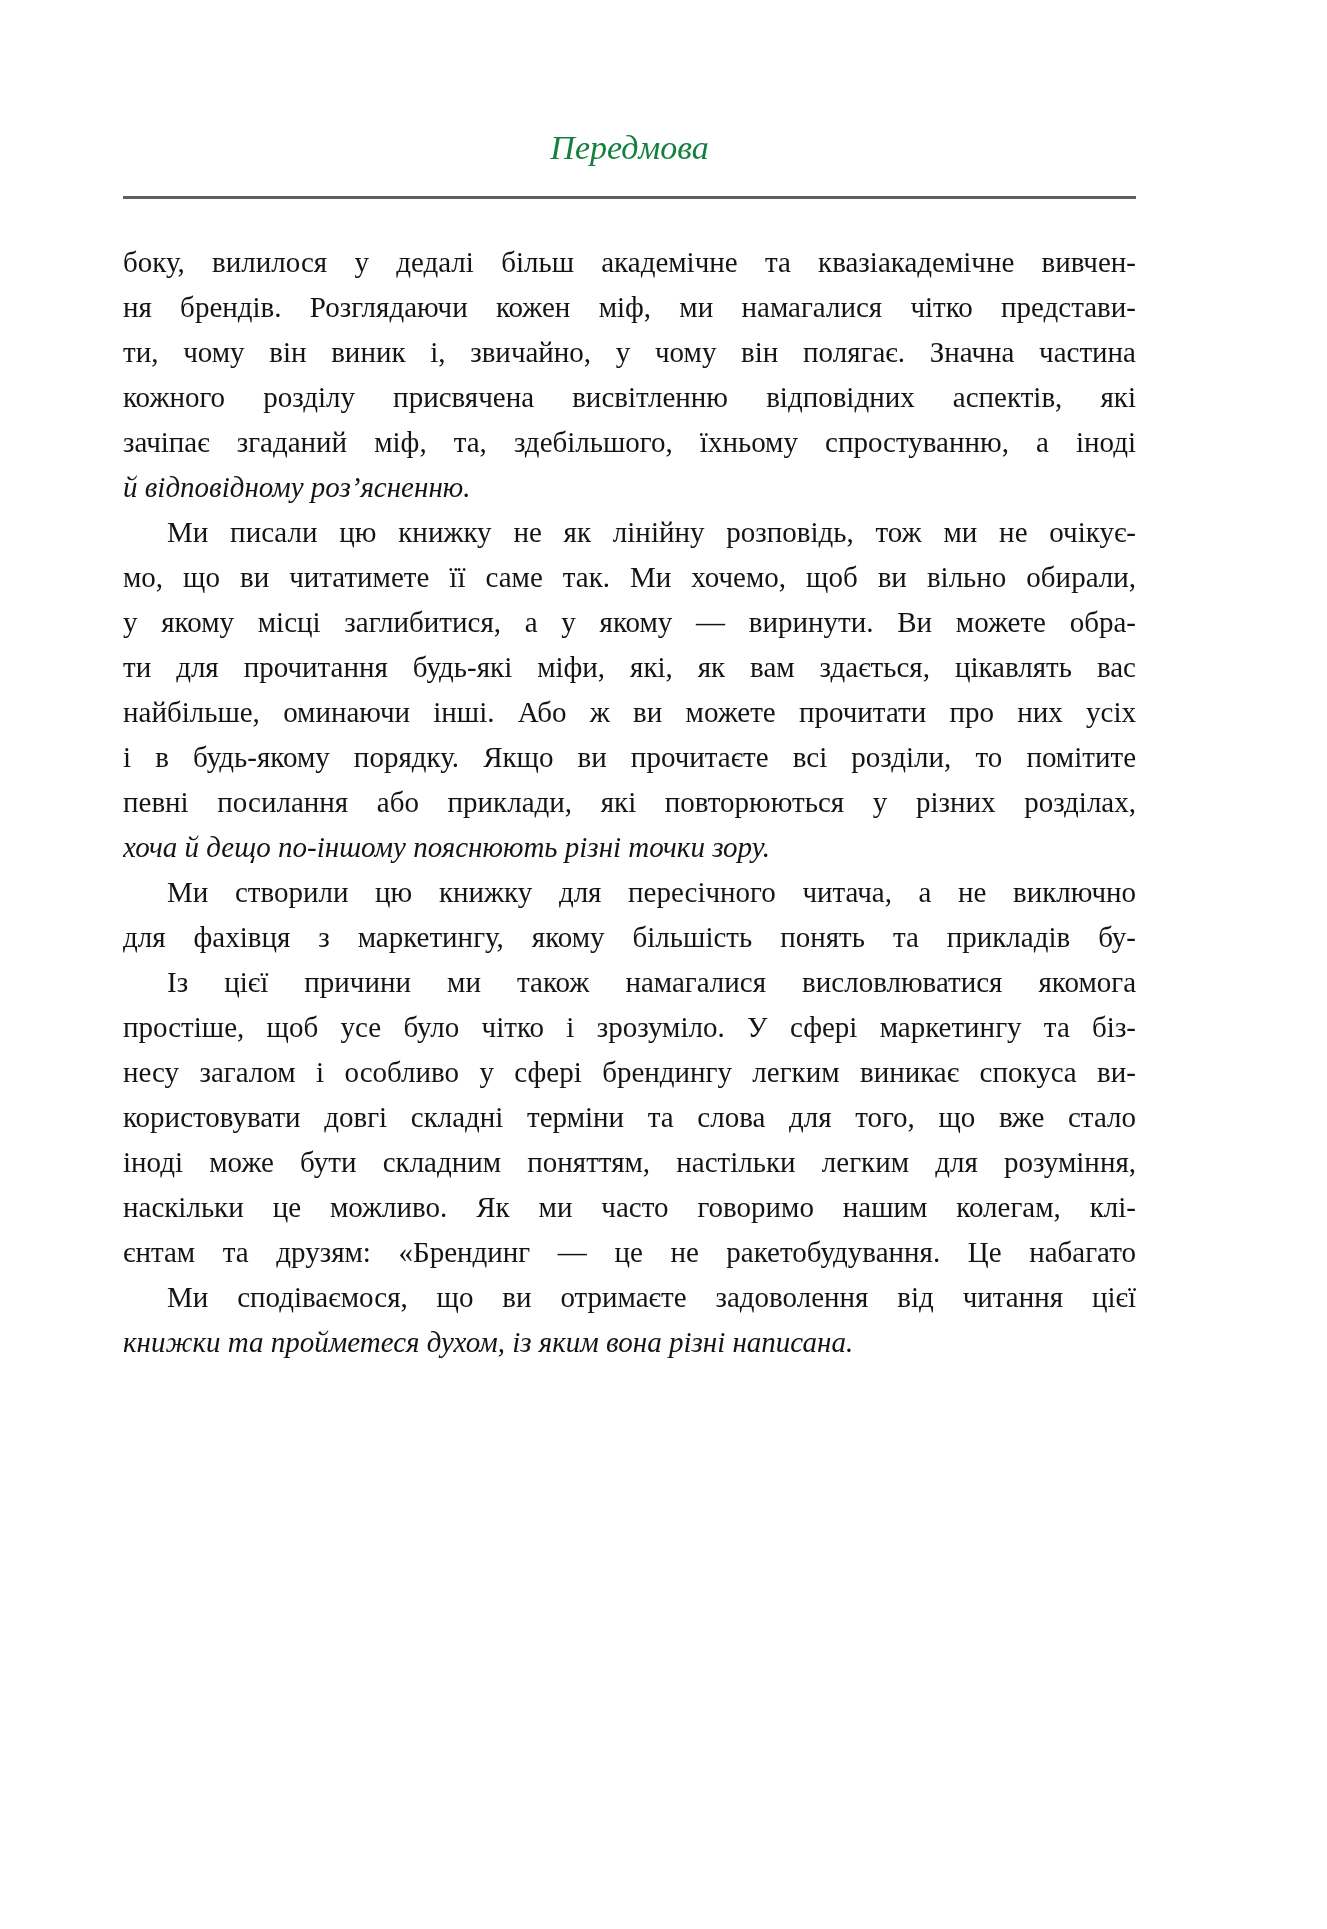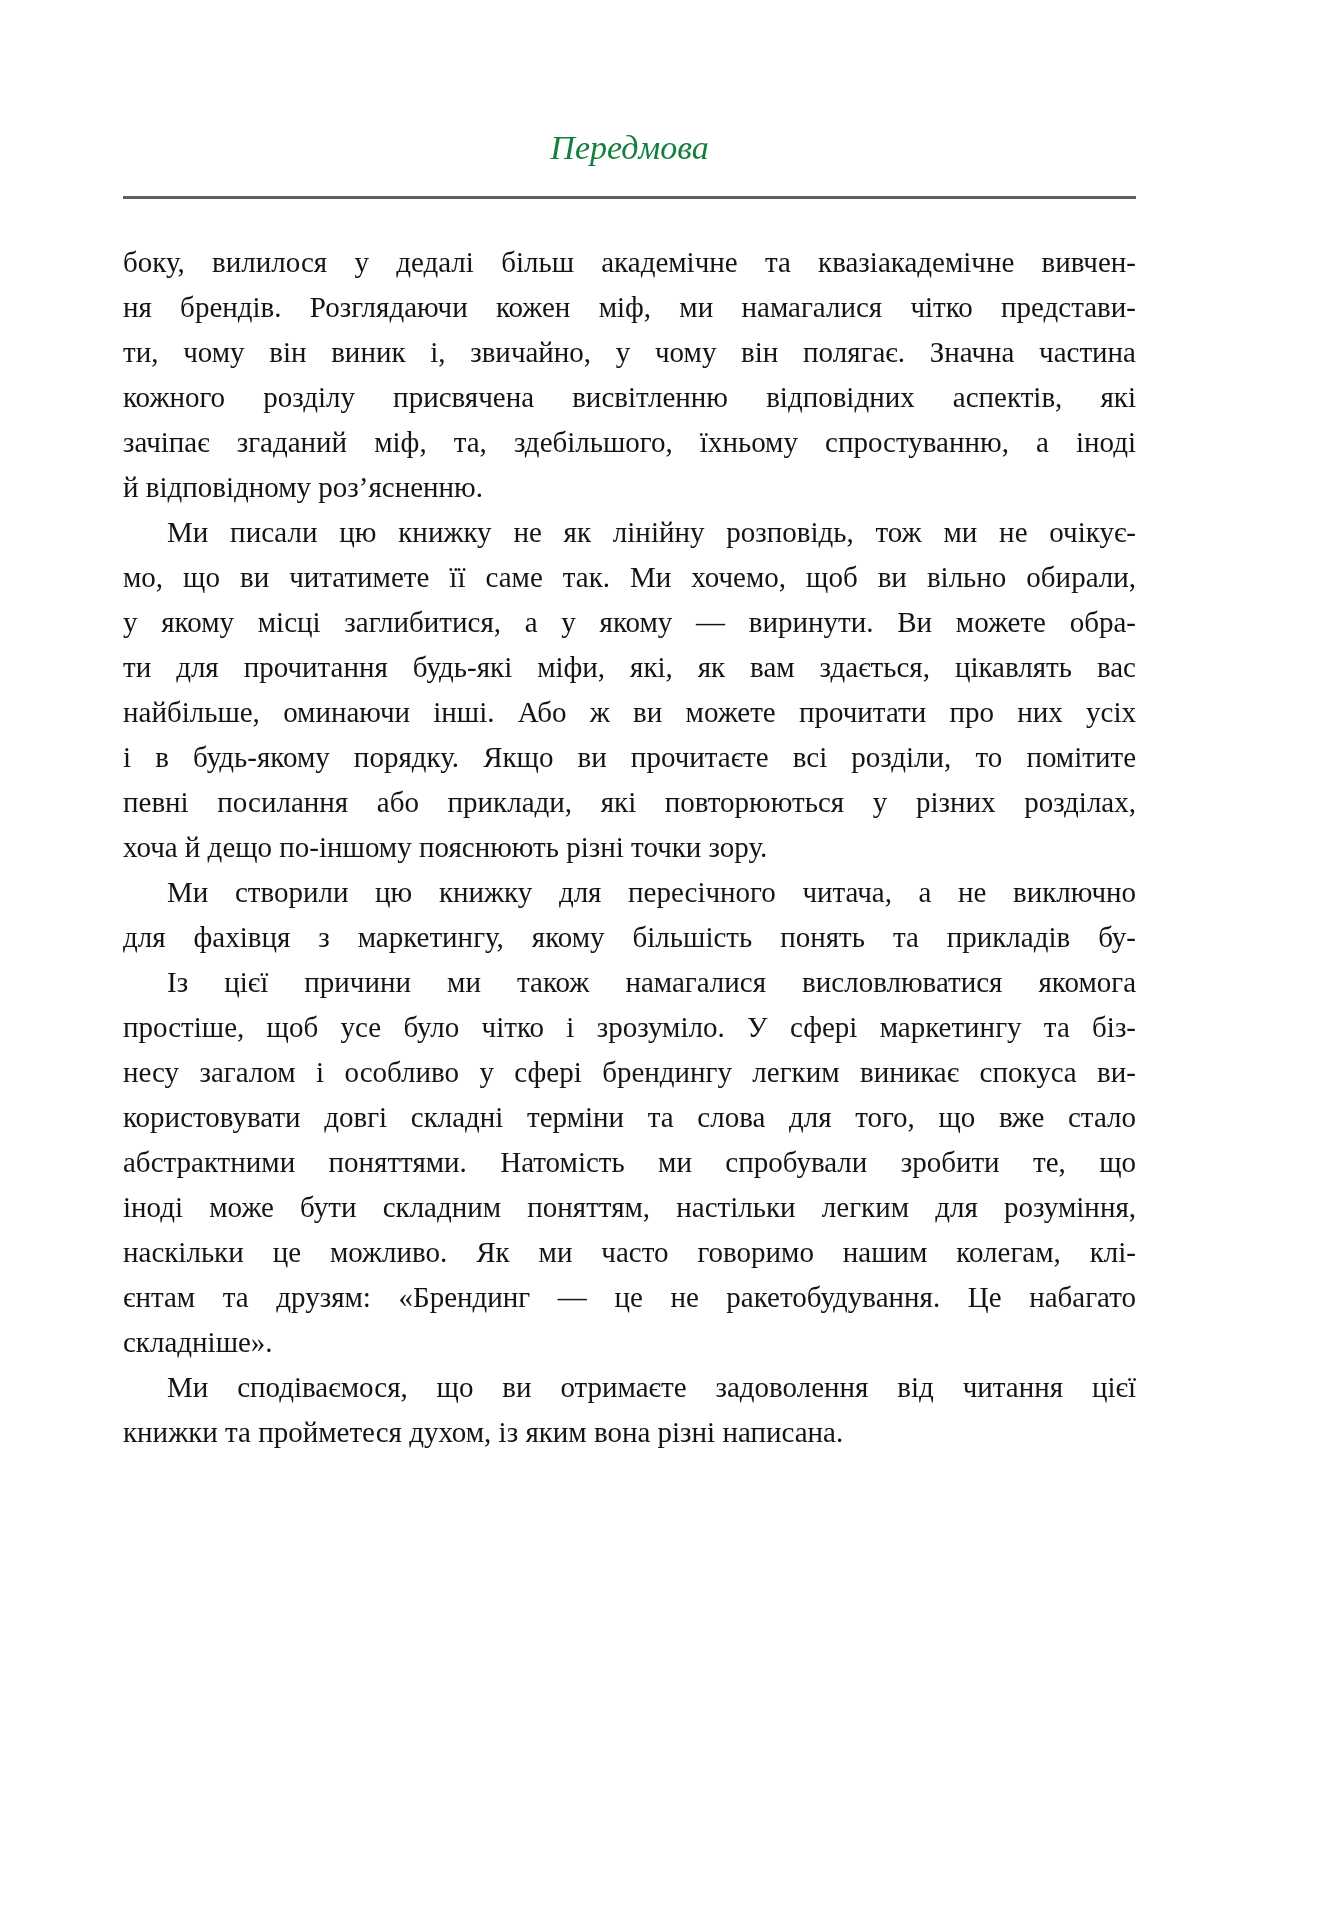--- a/index.html
+++ b/index.html
@@ -53,20 +53,21 @@
   }
   .line {
     height: 45px;
     overflow: hidden;
     text-align: justify;
     text-align-last: justify;
     text-justify: inter-word;
   }
   .line.last {
     text-align-last: left;
+    font-style: italic;
   }
   .line.indent {
     text-indent: 44px;
   }
 </style>
 </head>
 <body>
 
 <div class="page" style="background: rgb(255, 255, 255);">
   <div class="running-head">Передмова</div>
@@ -92,24 +93,22 @@
       </div>
       <div class="paragraph">
         <div class="line indent">Ми створили цю книжку для пересічного читача, а не виключно</div>
         <div class="line">для фахівця з маркетингу, якому більшість понять та прикладів бу-</div>
       </div>
       <div class="paragraph">
         <div class="line indent">Із цієї причини ми також намагалися висловлюватися якомога</div>
         <div class="line">простіше, щоб усе було чітко і зрозуміло. У сфері маркетингу та біз-</div>
         <div class="line">несу загалом і особливо у сфері брендингу легким виникає спокуса ви-</div>
         <div class="line">користовувати довгі складні терміни та слова для того, що вже стало</div>
-        <div class="line">абстрактними поняттями. Натомість ми спробували зробити те, що</div>
         <div class="line">іноді може бути складним поняттям, настільки легким для розуміння,</div>
         <div class="line">наскільки це можливо. Як ми часто говоримо нашим колегам, клі-</div>
         <div class="line">єнтам та друзям: «Брендинг — це не ракетобудування. Це набагато</div>
-        <div class="line last">складніше».</div>
       </div>
       <div class="paragraph">
         <div class="line indent">Ми сподіваємося, що ви отримаєте задоволення від читання цієї</div>
         <div class="line last">книжки та пройметеся духом, із яким вона різні написана.</div>
       </div>
     </div>
 </div>
 
 </body></html>

